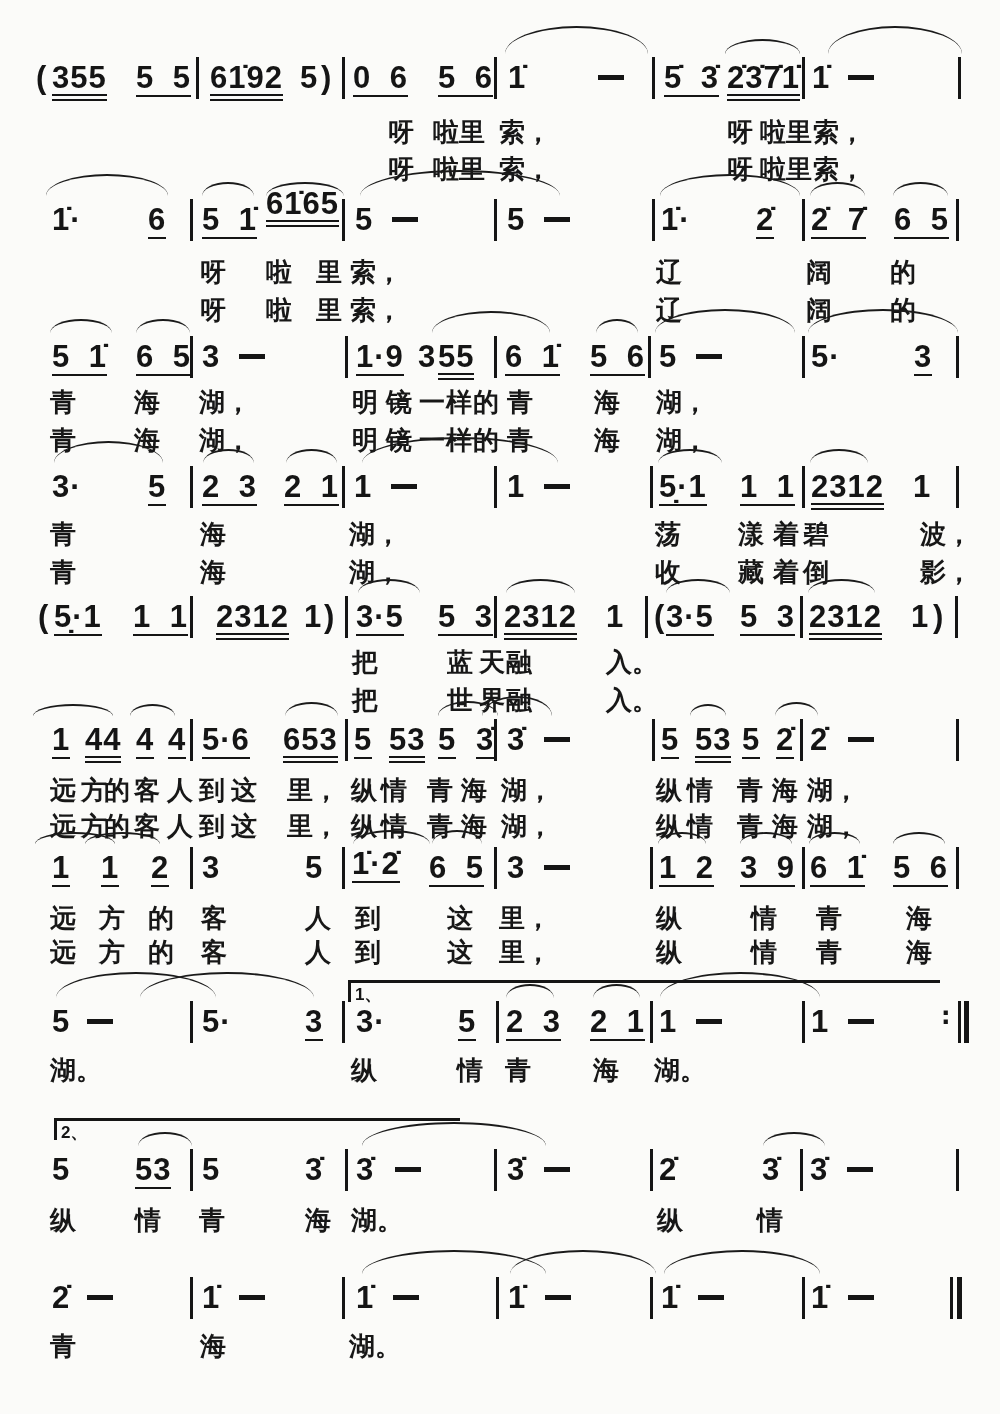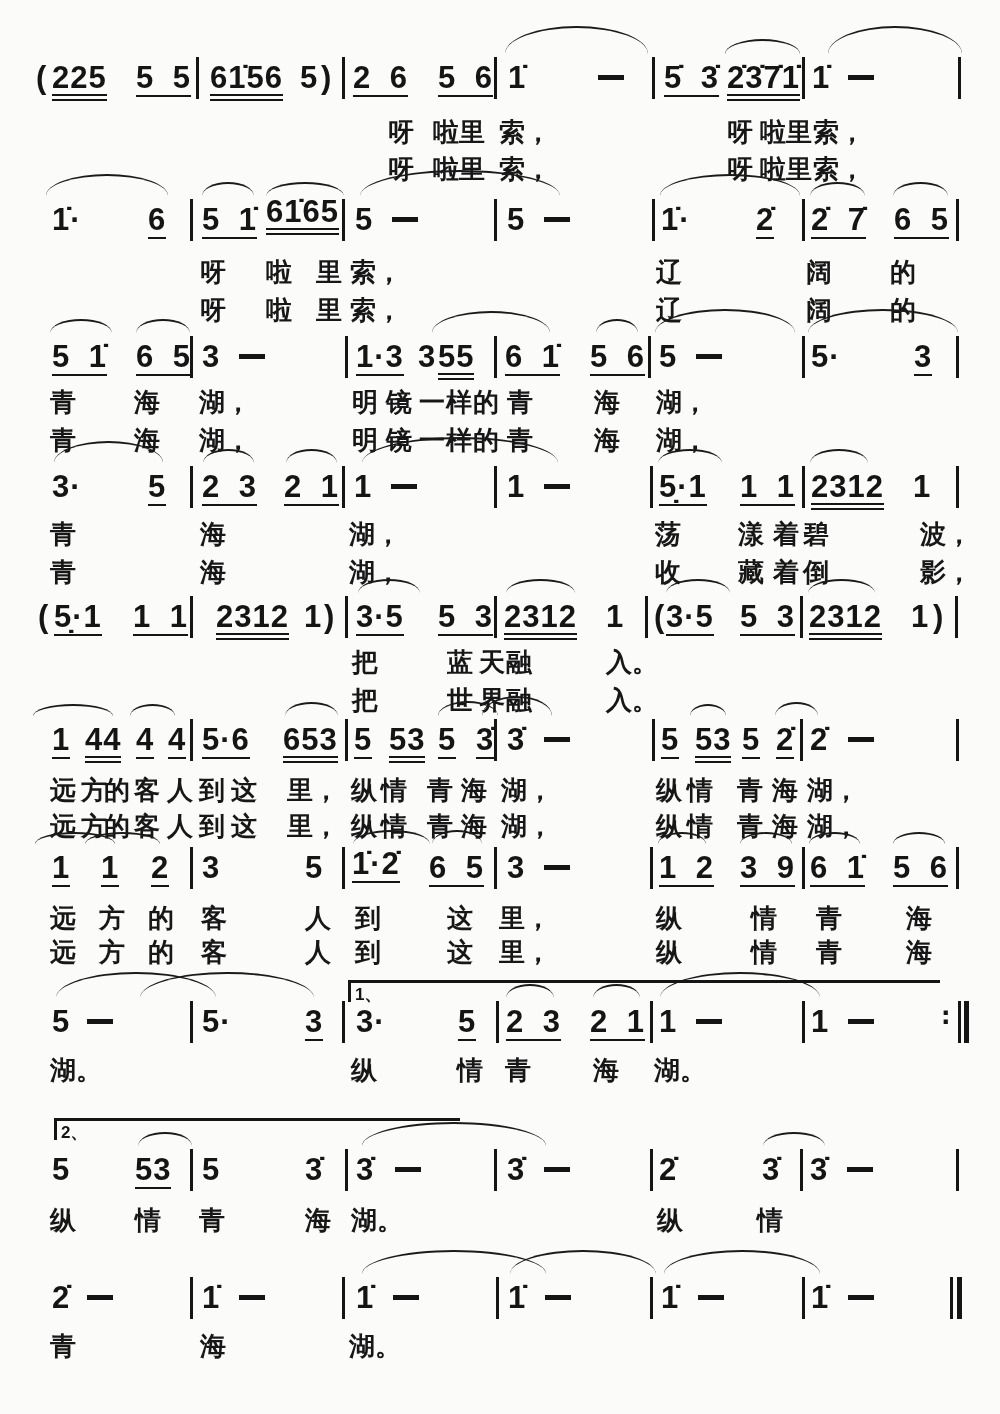--- a/index.html
+++ b/index.html
@@ -17,28 +17,28 @@
   .volta-line{position:absolute;height:2.5px;background:#151515}
   .volta-tick{position:absolute;width:2.5px;height:22px;background:#151515}
   .volta-label{position:absolute;font-size:17px;font-weight:600;color:#151515}
   .rep{position:absolute;font-weight:700;color:#151515}
 </style>
 </head>
 <body>
 
 <div id="score">
     <span class="note" style="left: 36px; top: 62px;">(</span>
-    <span class="note u2" style="left: 52px; top: 62px;">225</span>
+    <span class="note u2" style="left: 52px; top: 62px;">355</span>
     <span class="note u1" style="left: 136px; top: 62px;">5 5</span>
     <span class="bar" style="left: 196px; top: 57px;"></span>
-    <span class="note u2" style="left: 210px; top: 62px;">61̇56</span>
+    <span class="note u2" style="left: 210px; top: 62px;">61̇92</span>
     <span class="note" style="left: 300px; top: 62px;">5</span>
     <span class="note" style="left: 321px; top: 62px;">)</span>
     <span class="bar" style="left: 342px; top: 57px;"></span>
-    <span class="note u1" style="left: 353px; top: 62px;">2 6</span>
+    <span class="note u1" style="left: 353px; top: 62px;">0 6</span>
     <span class="note u1" style="left: 438px; top: 62px;">5 6</span>
     <span class="bar" style="left: 494px; top: 57px;"></span>
     <span class="note" style="left: 508px; top: 62px;">1̇</span>
     <span class="dash" style="left: 598px; top: 75px;"></span>
     <span class="bar" style="left: 652px; top: 57px;"></span>
     <span class="note u1" style="left: 664px; top: 62px;">5̇ 3̇</span>
     <span class="note u2" style="left: 727px; top: 62px;">2̇3̇7̇1̇</span>
     <span class="bar" style="left: 802px; top: 57px;"></span>
     <span class="note" style="left: 812px; top: 62px;">1̇</span>
     <span class="dash" style="left: 848px; top: 75px;"></span>
@@ -59,21 +59,21 @@
     <span class="lyr" style="left: 459px; top: 155px;">里</span>
     <span class="lyr" style="left: 499px; top: 155px;">索，</span>
     <span class="lyr" style="left: 727px; top: 155px;">呀</span>
     <span class="lyr" style="left: 760px; top: 155px;">啦</span>
     <span class="lyr" style="left: 786px; top: 155px;">里</span>
     <span class="lyr" style="left: 813px; top: 155px;">索，</span>
     <span class="note" style="left: 52px; top: 204px;">1̇·</span>
     <span class="note u1" style="left: 148px; top: 204px;">6</span>
     <span class="bar" style="left: 190px; top: 199px;"></span>
     <span class="note u1" style="left: 202px; top: 204px;">5 1̇</span>
-    <span class="note u2" style="left: 266px; top: 196px; text-align: right;">61̇65</span>
+    <span class="note u2" style="left: 266px; top: 188px; text-align: right;">61̇65</span>
     <span class="bar" style="left: 342px; top: 199px;"></span>
     <span class="note" style="left: 355px; top: 204px;">5</span>
     <span class="dash" style="left: 392px; top: 217px;"></span>
     <span class="bar" style="left: 494px; top: 199px;"></span>
     <span class="note" style="left: 507px; top: 204px;">5</span>
     <span class="dash" style="left: 544px; top: 217px;"></span>
     <span class="bar" style="left: 652px; top: 199px;"></span>
     <span class="note" style="left: 661px; top: 204px;">1̇·</span>
     <span class="note u1" style="left: 756px; top: 204px;">2̇</span>
     <span class="bar" style="left: 802px; top: 199px;"></span>
@@ -100,21 +100,21 @@
     <span class="lyr" style="left: 350px; top: 296px;">索，</span>
     <span class="lyr" style="left: 656px; top: 296px;">辽</span>
     <span class="lyr" style="left: 806px; top: 296px;">阔</span>
     <span class="lyr" style="left: 890px; top: 296px;">的</span>
     <span class="note u1" style="left: 52px; top: 341px;">5 1̇</span>
     <span class="note u1" style="left: 136px; top: 341px;">6 5</span>
     <span class="bar" style="left: 190px; top: 336px;"></span>
     <span class="note" style="left: 202px; top: 341px;">3</span>
     <span class="dash" style="left: 239px; top: 354px;"></span>
     <span class="bar" style="left: 345px; top: 336px;"></span>
-    <span class="note u1" style="left: 356px; top: 341px;">1·3</span>
+    <span class="note u1" style="left: 356px; top: 341px;">1·9</span>
     <span class="note" style="left: 418px; top: 341px;">3</span>
     <span class="note u2" style="left: 438px; top: 341px;">55</span>
     <span class="bar" style="left: 494px; top: 336px;"></span>
     <span class="note u1" style="left: 505px; top: 341px;">6 1̇</span>
     <span class="note u1" style="left: 590px; top: 341px;">5 6</span>
     <span class="bar" style="left: 648px; top: 336px;"></span>
     <span class="note" style="left: 659px; top: 341px;">5</span>
     <span class="dash" style="left: 696px; top: 354px;"></span>
     <span class="bar" style="left: 802px; top: 336px;"></span>
     <span class="note" style="left: 811px; top: 341px;">5·</span>

